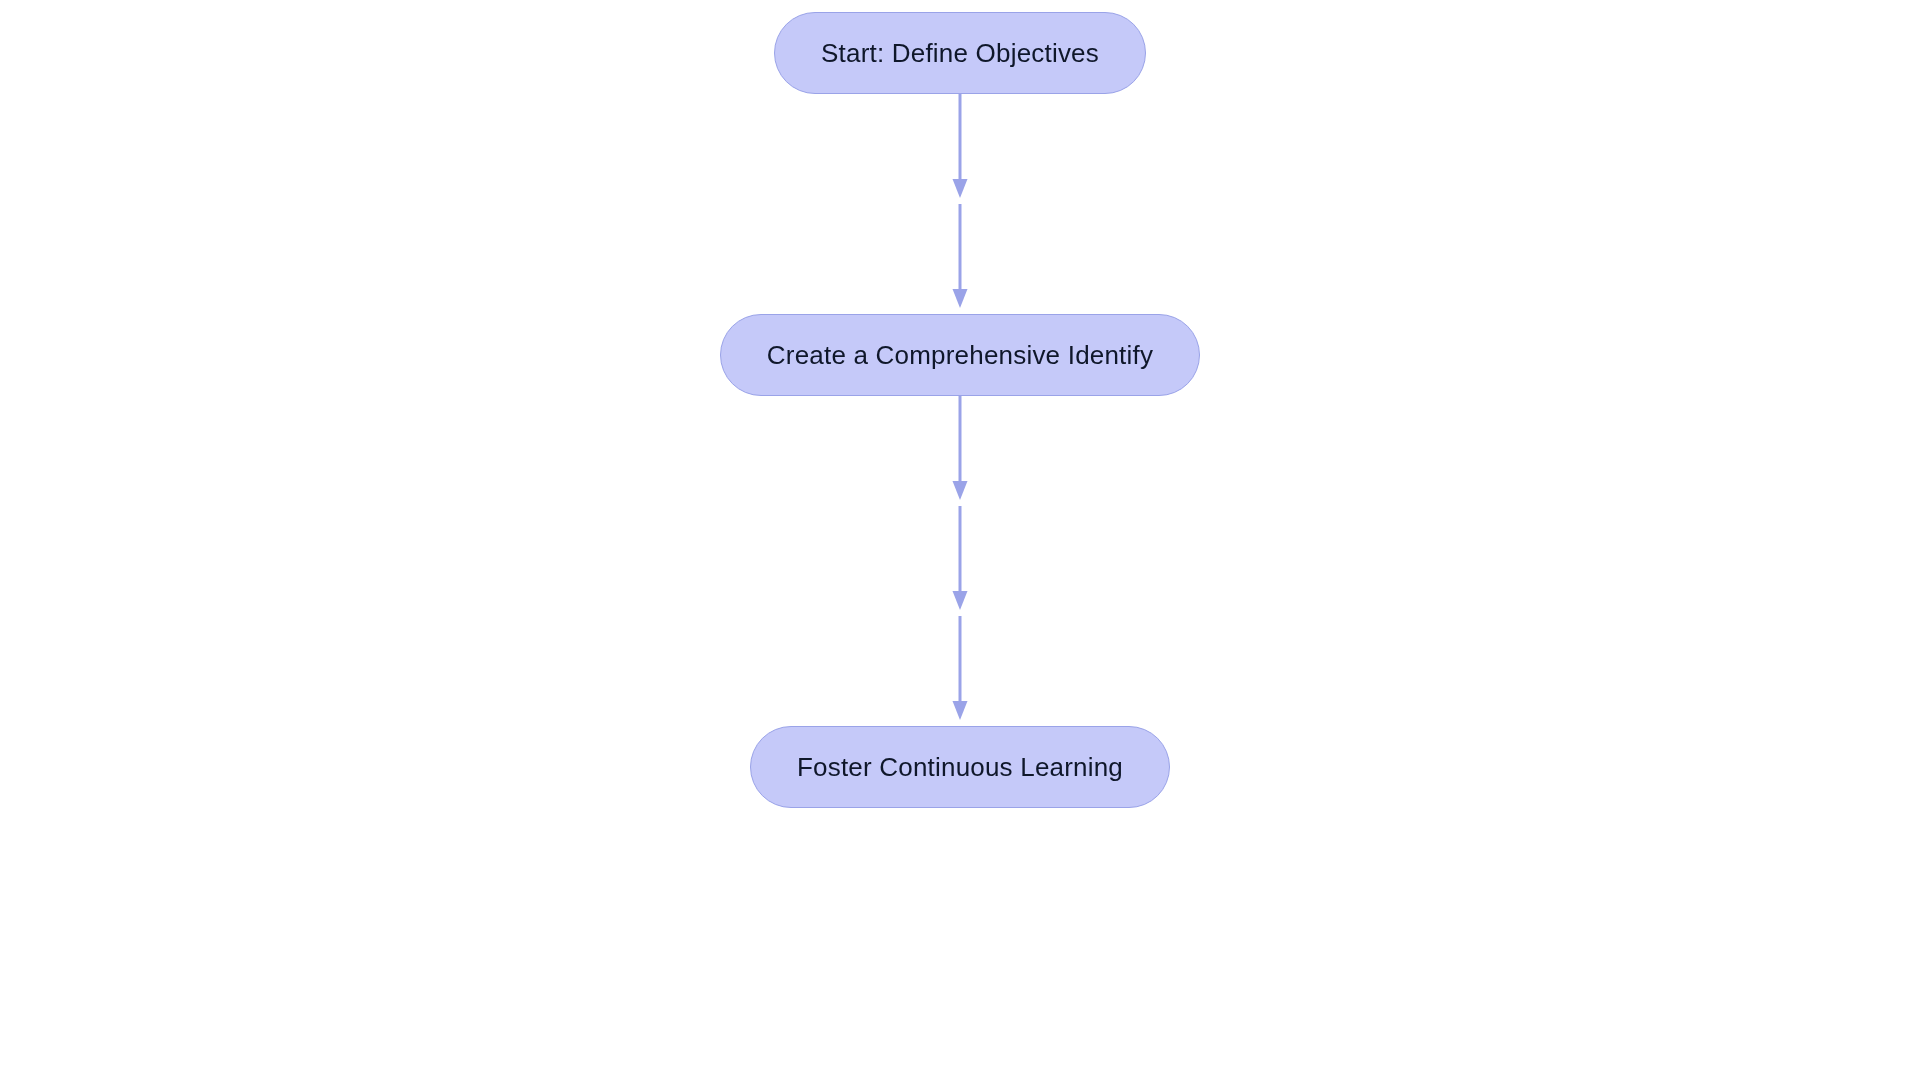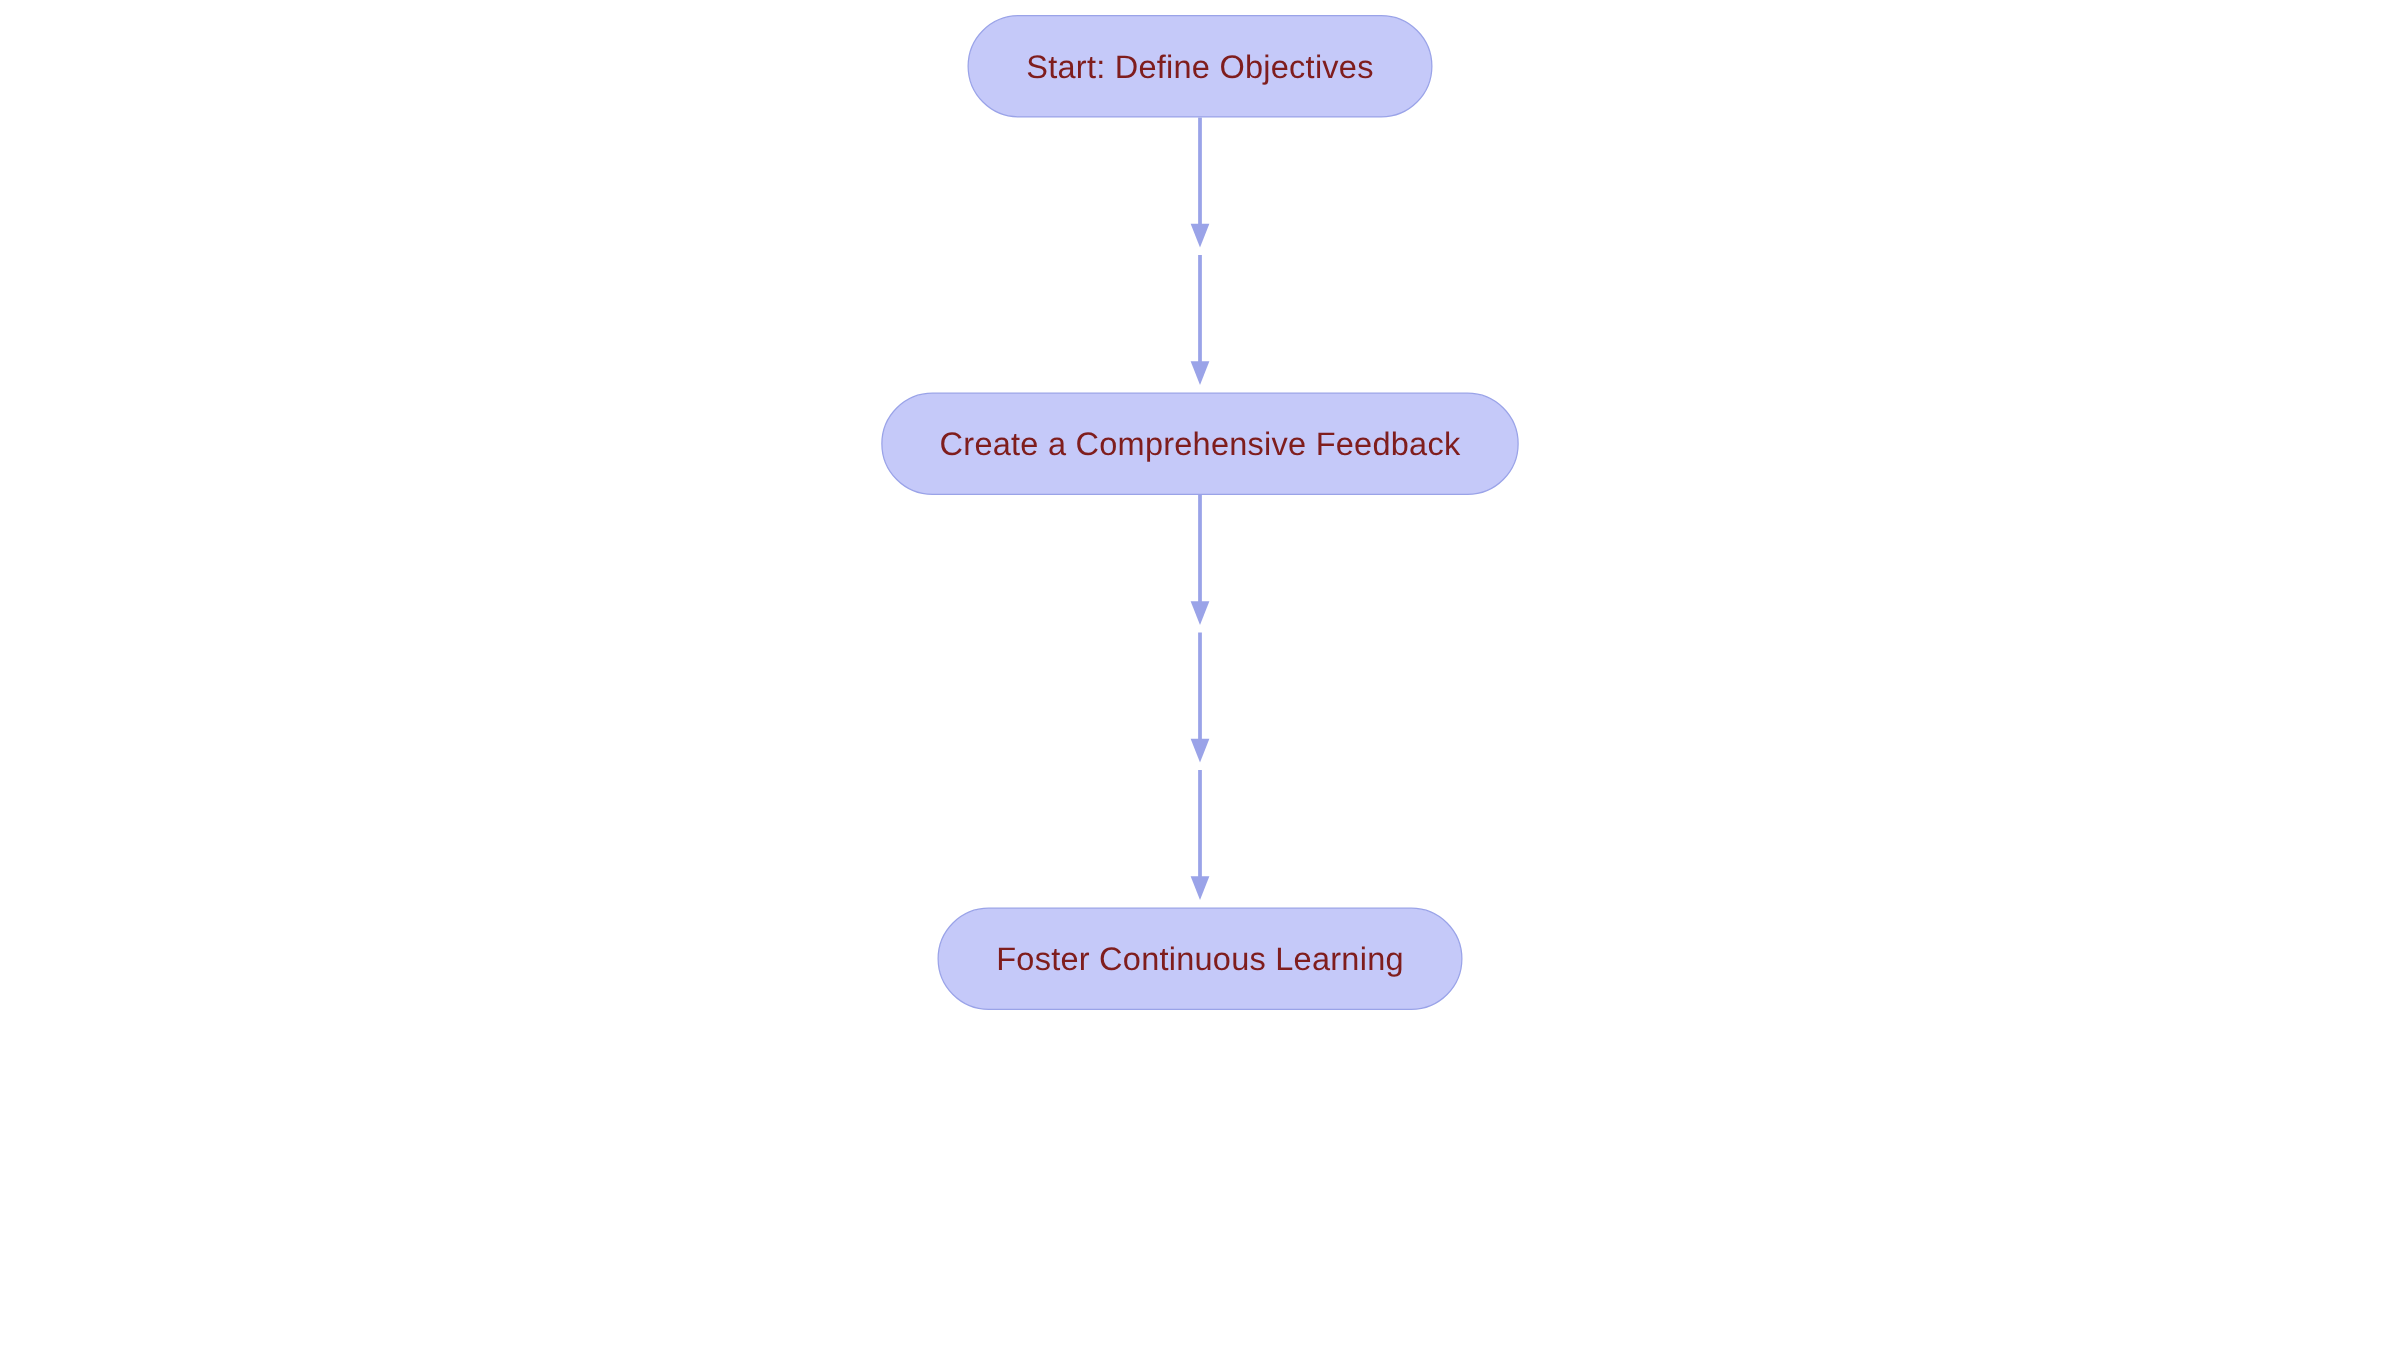--- a/index.html
+++ b/index.html
@@ -48,21 +48,21 @@
     color: #3a35c4;
     font-size: 26px;
     font-weight: 400;
     letter-spacing: 0.2px;
     white-space: nowrap;
     line-height: 1;
   }
 
   .node-label {
     display: block;
-    color: #7f1d1d;
+    color: #0f172a;
     font-size: 26px;
     white-space: nowrap;
   }
 
   .connector {
     position: relative;
     width: 30px;
     height: 110px;
     display: flex;
     align-items: center;
@@ -94,21 +94,21 @@
 
 
     <div class="connector">
       <svg width="18" height="110" viewBox="0 0 18 110" aria-hidden="true">
         <line x1="9" y1="0" x2="9" y2="88" stroke="#9aa3e8" stroke-width="3"></line>
         <polygon points="1.5,85 16.5,85 9,104" fill="#9aa3e8"></polygon>
       </svg>
     </div>
 
     <div class="node">
-      <span class="node-label">Create a Comprehensive Feedback</span>
+      <span class="node-label">Create a Comprehensive Identify</span>
     </div>
 
     <div class="connector">
       <svg width="18" height="110" viewBox="0 0 18 110" aria-hidden="true">
         <line x1="9" y1="0" x2="9" y2="88" stroke="#9aa3e8" stroke-width="3"></line>
         <polygon points="1.5,85 16.5,85 9,104" fill="#9aa3e8"></polygon>
       </svg>
     </div>
 
 

